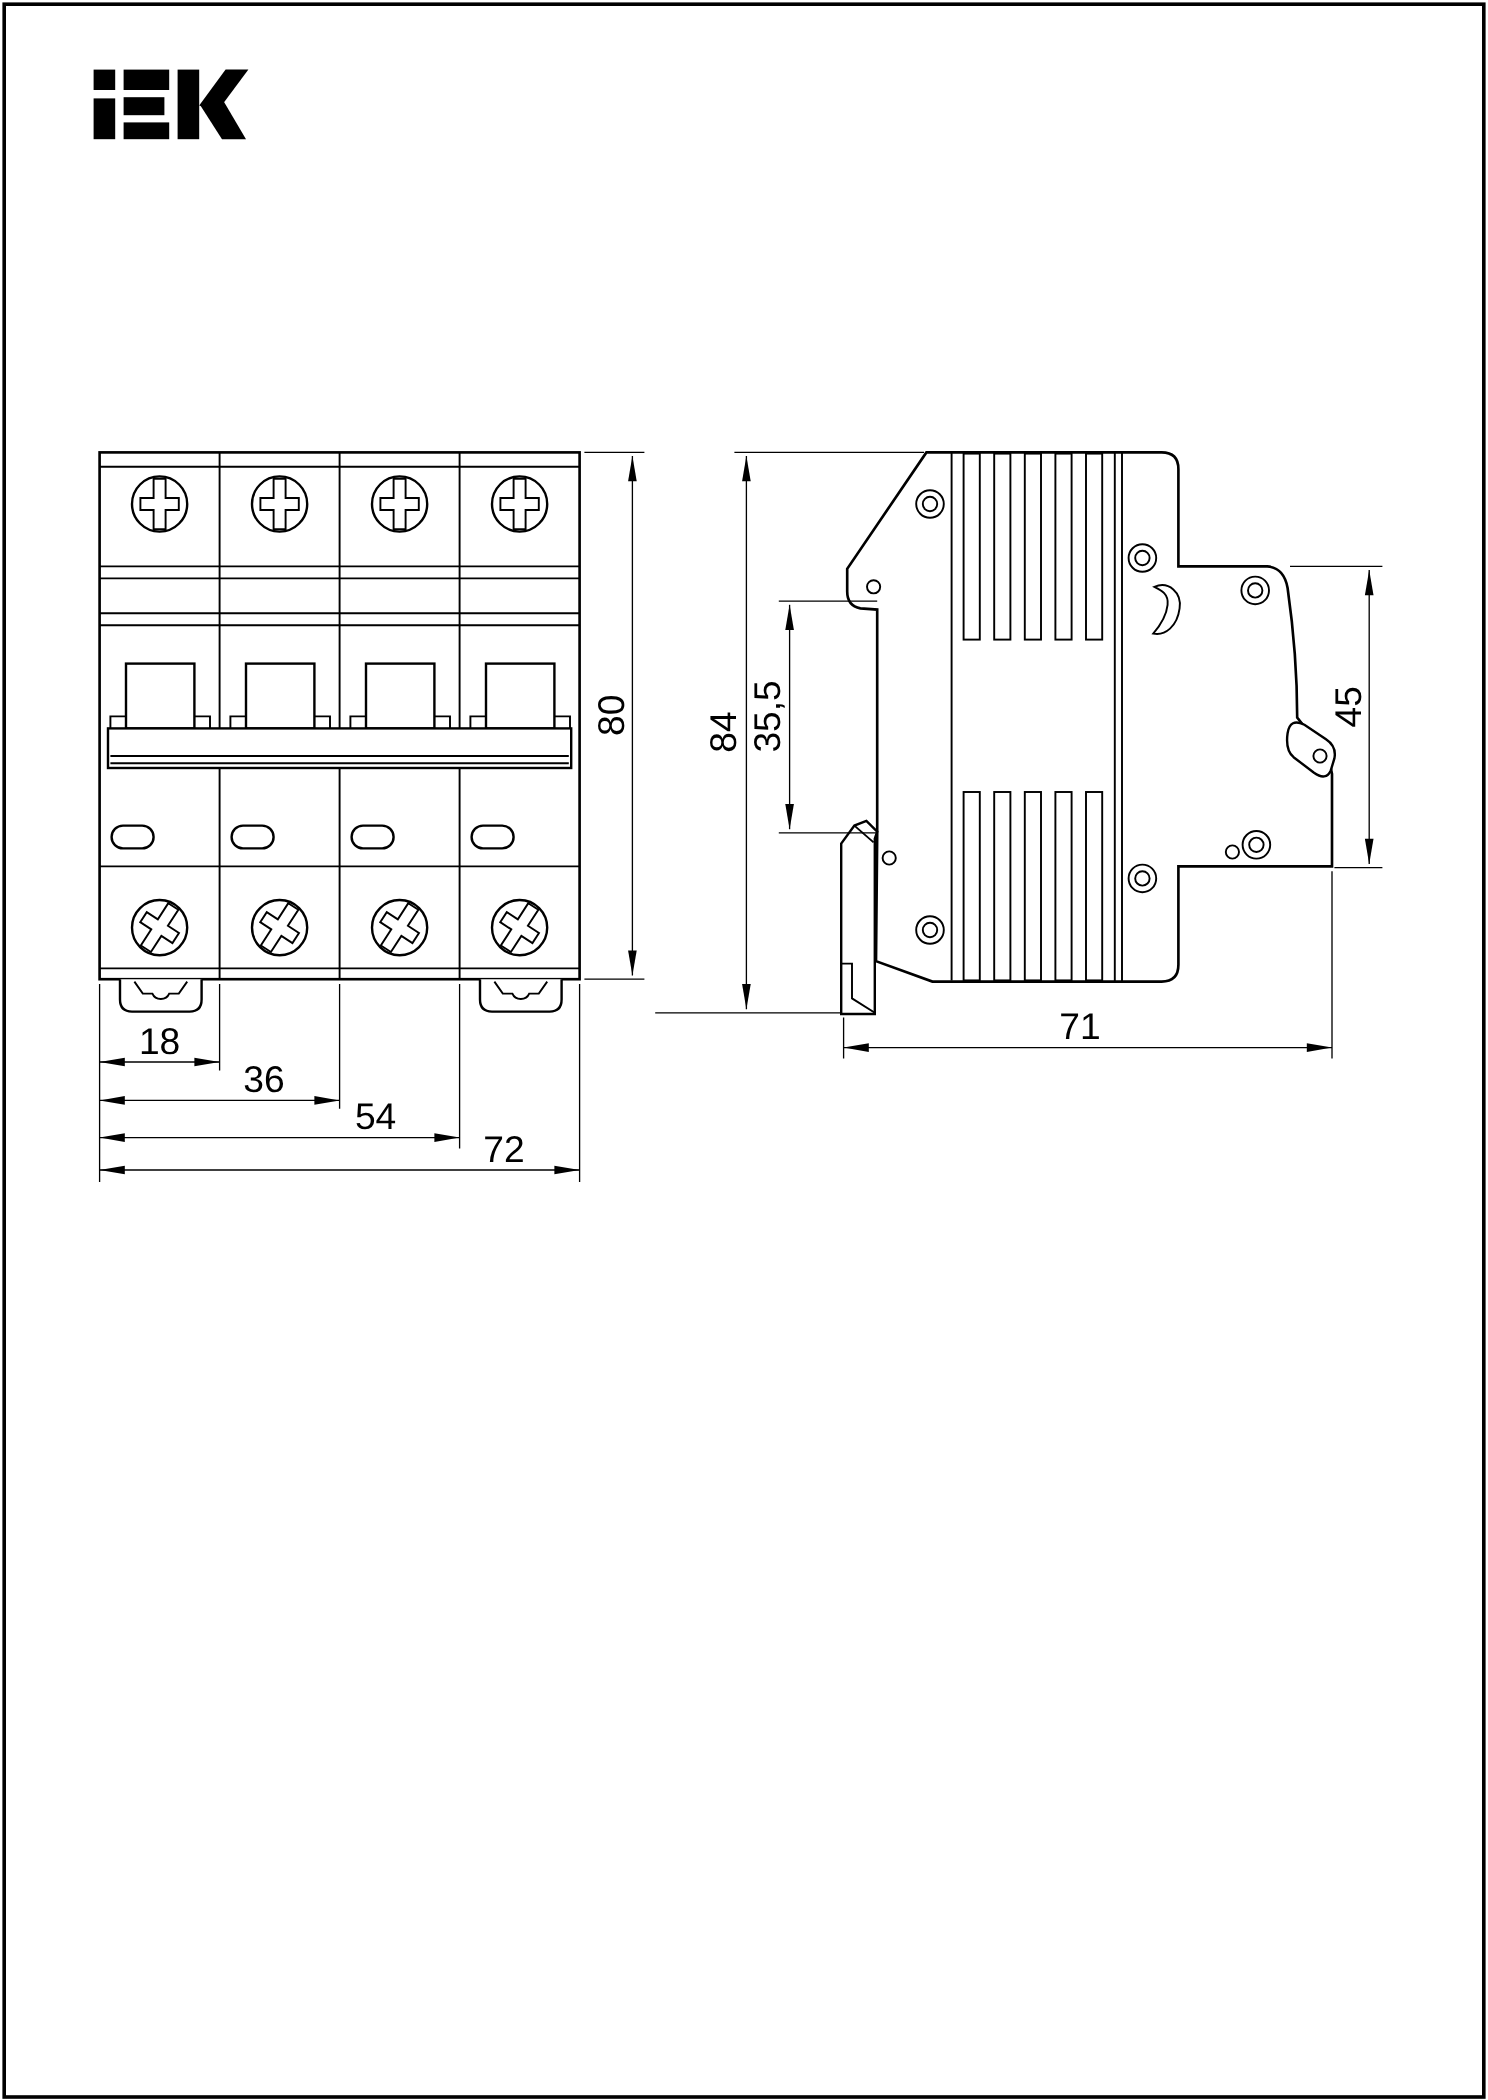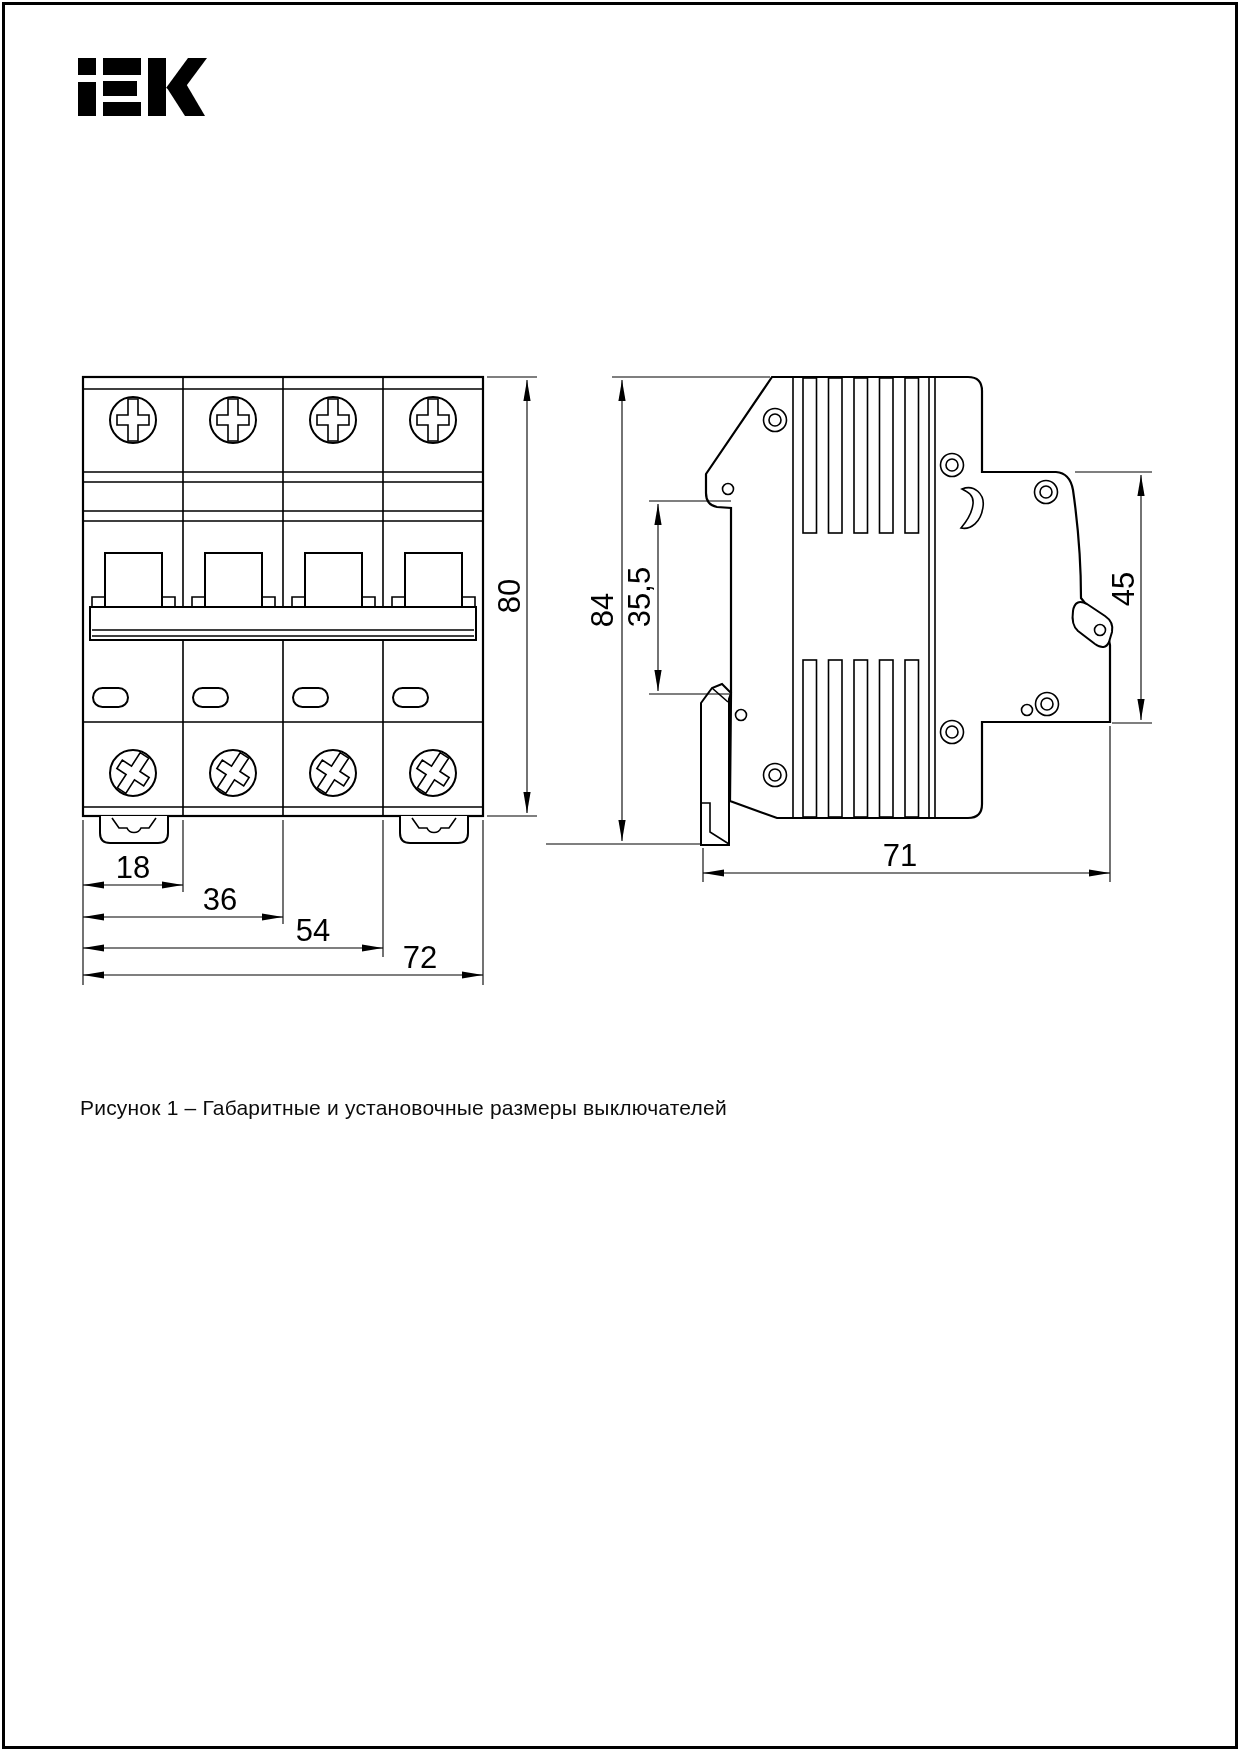--- a/index.html
+++ b/index.html
@@ -176,14 +176,13 @@
       </g>
 
       <g>
         <path class="thin" d="M703,848 V882 M1110,726 V882"></path>
         <line class="thin" x1="703" y1="873" x2="1110" y2="873" marker-start="url(#arr)" marker-end="url(#arr)"></line>
         <text class="dimtxt" x="900" y="866" text-anchor="middle">71</text>
       </g>
     </g>
   </svg>
 
-  <div class="caption">Рисунок 1 – Габаритные и установочные размеры выключателей</div>
 </div>
 
 </body></html>

